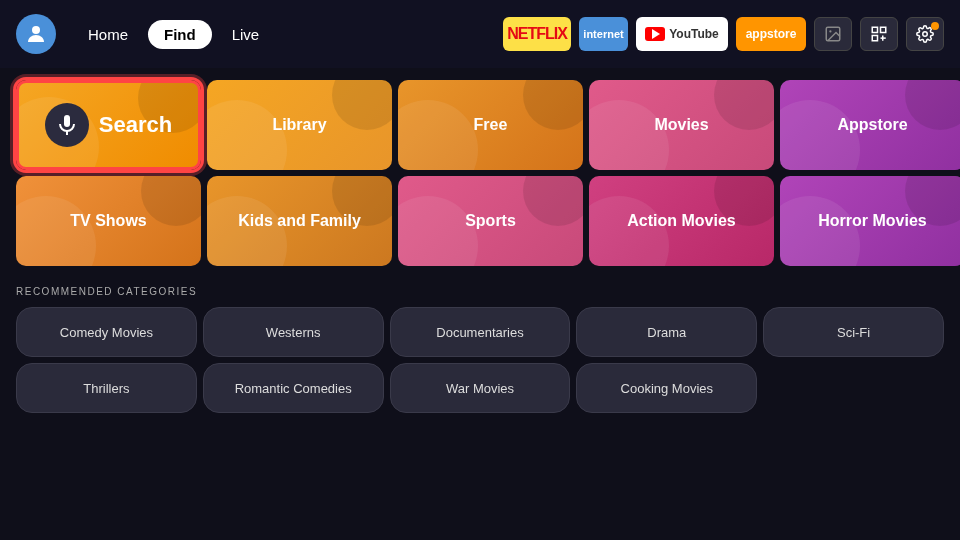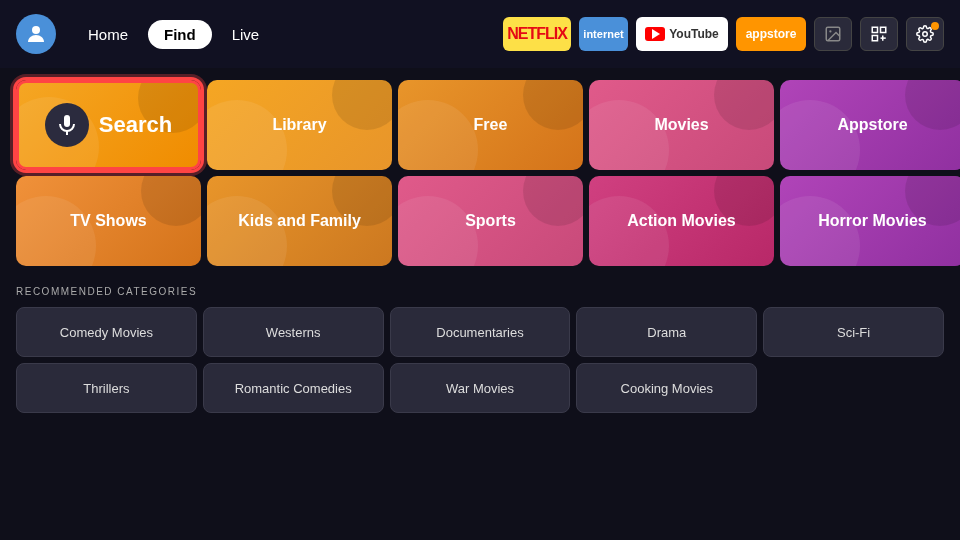--- a/index.html
+++ b/index.html
@@ -203,21 +203,21 @@
     }
 
     .cat-grid {
       display: grid;
       grid-template-columns: repeat(5, 1fr);
       gap: 6px;
     }
 
     .cat-tile {
       background: #2a2a3a;
-      border-radius: 8px;
+      border-radius: 16px;
       display: flex;
       align-items: center;
       justify-content: center;
       height: 50px;
       font-size: 13px;
       color: #ddd;
       cursor: pointer;
       border: 1px solid #3a3a4a;
     }
 

